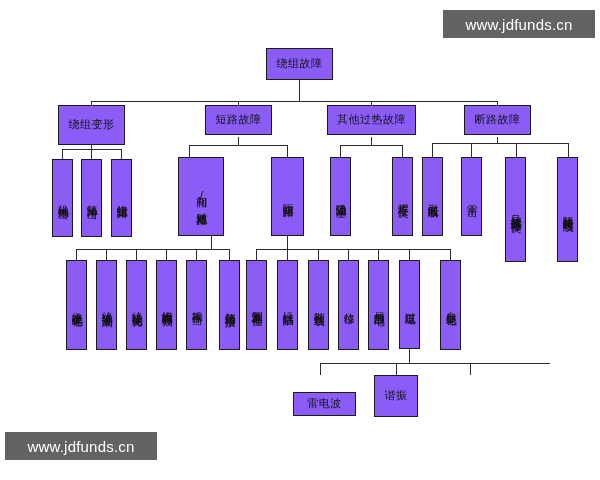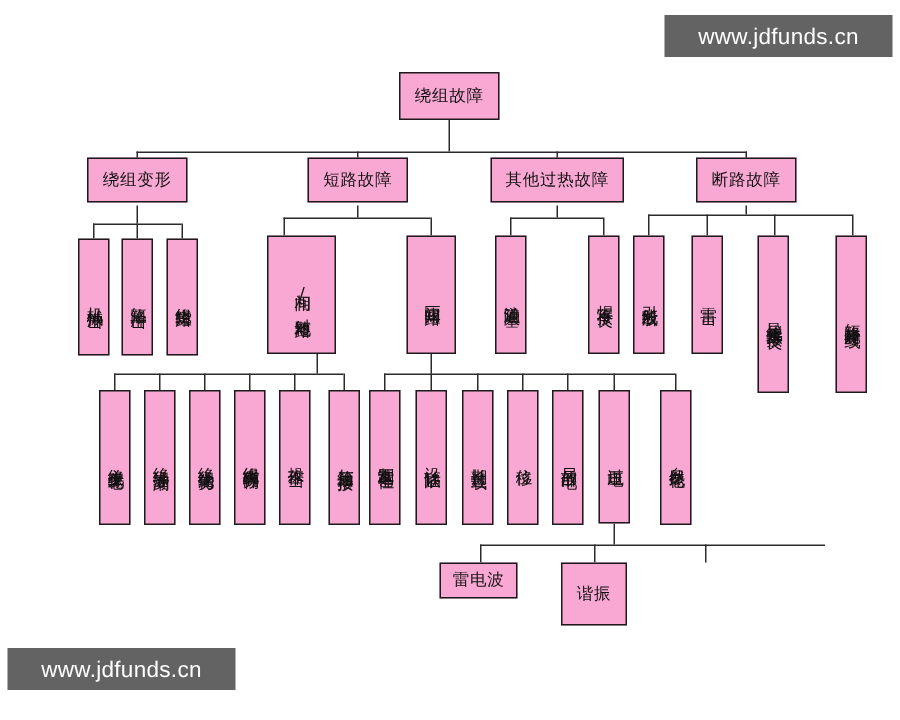--- a/index.html
+++ b/index.html
@@ -28,21 +28,21 @@
   
   .ln{position:absolute;background:#2b2b2b;}
   .lh{height:1px;}
   .lv{width:1px;}
 
   
   .node{
     position:absolute;
     box-sizing:border-box;
     border:1px solid #1b1b1b;
-    background:#f9a8d4;
+    background:#8b5cf6;
     color:#111111;
     display:flex;
     align-items:center;
     justify-content:center;
     text-align:center;
     font-family:"DejaVu Sans","Liberation Sans",sans-serif;
     line-height:1.02;
   }
   
   .node.h{ font-size:11px; letter-spacing:.5px; white-space:nowrap; }
@@ -127,21 +127,21 @@
   <div class="ln lv" style="left:450px;top:249px;height:11px;"></div>
 
   <div class="ln lv" style="left:409px;top:349px;height:14px;"></div>
   <div class="ln lh" style="left:320px;top:363px;width:230px;"></div>
   <div class="ln lv" style="left:320px;top:363px;height:12px;"></div>
   <div class="ln lv" style="left:396px;top:363px;height:12px;"></div>
   <div class="ln lv" style="left:470px;top:363px;height:12px;"></div>
 
   <div class="node h" style="left:266px;top:48px;width:67px;height:32px;">绕组故障</div>
 
-  <div class="node h" style="left:58px;top:105px;width:67px;height:30px;">绕组变形</div>
+  <div class="node h" style="left:58px;top:105px;width:67px;height:40px;">绕组变形</div>
   <div class="node h" style="left:327px;top:105px;width:89px;height:30px;">其他过热故障</div>
   <div class="node h" style="left:205px;top:105px;width:67px;height:30px;">短路故障</div>
   <div class="node h" style="left:464px;top:105px;width:67px;height:30px;">断路故障</div>
 
   <div class="node v" style="left:52px;top:159px;width:21px;height:78px;">机械冲击</div>
   <div class="node v" style="left:81px;top:159px;width:21px;height:78px;">短路冲击</div>
   <div class="node v" style="left:111px;top:159px;width:21px;height:78px;">绕组短路</div>
 
   <div class="node v wrap" style="left:178px;top:157px;width:46px;height:79px;">相间/对地短路</div>
   <div class="node v wrap" style="left:271px;top:157px;width:33px;height:79px;">匝间短路</div>
@@ -162,20 +162,20 @@
   <div class="node v" style="left:219px;top:260px;width:21px;height:90px;">与油箱搭接</div>
 
   <div class="node v" style="left:246px;top:260px;width:21px;height:90px;">制造工艺不佳</div>
   <div class="node v" style="left:277px;top:260px;width:21px;height:90px;">设计缺陷</div>
   <div class="node v" style="left:308px;top:260px;width:21px;height:90px;">长期过载</div>
   <div class="node v" style="left:338px;top:260px;width:21px;height:90px;">位移</div>
   <div class="node v" style="left:368px;top:260px;width:21px;height:90px;">局部放电</div>
   <div class="node v" style="left:399px;top:260px;width:21px;height:89px;">过电压</div>
   <div class="node v" style="left:440px;top:260px;width:21px;height:90px;">自然老化</div>
 
-  <div class="node h" style="left:293px;top:375px;width:52px;height:24px;">雷电波</div>
+  <div class="node h" style="left:293px;top:392px;width:63px;height:24px;">雷电波</div>
   <div class="node h" style="left:374px;top:375px;width:44px;height:42px;text-align:center;">谐振</div>
 
 
   <div class="watermark" id="wm-top">www.jdfunds.cn</div>
   <div class="watermark" id="wm-bottom">www.jdfunds.cn</div>
 
 </div>
 
 </body></html>

